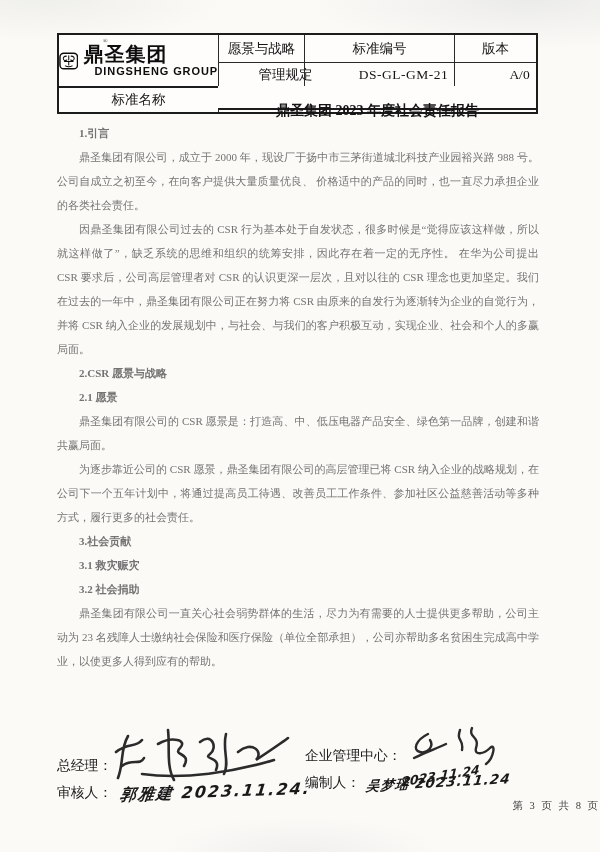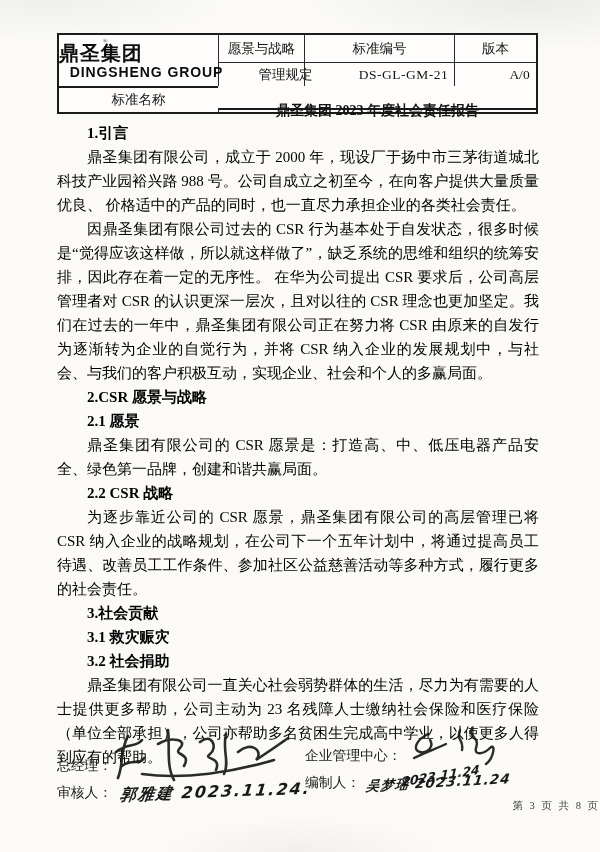--- a/index.html
+++ b/index.html
@@ -33,33 +33,33 @@
   .bt { border-top: 1px solid #2a2a2a; }
   .btk { border-top: 2px solid #1c1c1c; }
   .logo-cell { grid-column: 1; grid-row: 1 / 3; gap: 5px; position: relative; }
   .logo-text { display: flex; flex-direction: column; align-items: flex-start; line-height: 1; }
   .logo-cn {
     font-family: "Liberation Sans", "DejaVu Sans", sans-serif;
     font-size: 20px; font-weight: 800; letter-spacing: 1px; color: #0d0d0d;
   }
   .logo-en {
     font-family: "Liberation Sans", "DejaVu Sans", sans-serif;
-    font-size: 14px; font-weight: 700; letter-spacing: 0.9px; margin-top: 2px; color: #0d0d0d; margin-left: 11px;
+    font-size: 11px; font-weight: 700; letter-spacing: 0.9px; margin-top: 2px; color: #0d0d0d; margin-left: 11px;
   }
   .reg { position: absolute; top: 3px; left: 44px; font-size: 6px; color: #222; }
   .val { font-size: 13.5px; padding-left: 48px; }
   .num-val { font-family: "Liberation Serif", serif; letter-spacing: 0.5px; }
   .name-label { grid-column: 1; grid-row: 3; }
   .name-value { grid-column: 2 / 5; grid-row: 3; font-weight: 700; font-size: 14px; margin-top: 22px; }
 
   
   .doc {
     position: absolute; left: 57px; top: 121px; width: 482px;
-    font-size: 15px; line-height: 24px; text-align: justify;
-    color: #000000;
+    font-size: 11px; line-height: 24px; text-align: justify;
+    color: #737373;
   }
   .blk { margin: 0; text-indent: 2em; }
   .blk.h { font-weight: 700; text-align: left; }
 
   
   .sigs { position: absolute; left: 57px; top: 732px; width: 482px; height: 78px; }
   .sig-row { position: absolute; display: flex; align-items: center; white-space: nowrap; }
   .sig-label { font-size: 13.8px; font-weight: 400; color: #1b1b1b; }
   .hand {
     font-family: "DejaVu Sans", sans-serif;
@@ -122,21 +122,20 @@
     <div class="cell name-value bl btk">鼎圣集团 2023 年度社会责任报告</div>
   </div>
 
   <div class="doc">
       <p class="blk h">1.引言</p>
       <p class="blk p">鼎圣集团有限公司，成立于 2000 年，现设厂于扬中市三茅街道城北科技产业园裕兴路 988 号。公司自成立之初至今，在向客户提供大量质量优良、 价格适中的产品的同时，也一直尽力承担企业的各类社会责任。</p>
       <p class="blk p">因鼎圣集团有限公司过去的 CSR 行为基本处于自发状态，很多时候是“觉得应该这样做，所以就这样做了”，缺乏系统的思维和组织的统筹安排，因此存在着一定的无序性。 在华为公司提出 CSR 要求后，公司高层管理者对 CSR 的认识更深一层次，且对以往的 CSR 理念也更加坚定。我们在过去的一年中，鼎圣集团有限公司正在努力将 CSR 由原来的自发行为逐渐转为企业的自觉行为，并将 CSR 纳入企业的发展规划中，与社会、与我们的客户积极互动，实现企业、社会和个人的多赢局面。</p>
       <p class="blk h">2.CSR 愿景与战略</p>
       <p class="blk h">2.1 愿景</p>
       <p class="blk p">鼎圣集团有限公司的 CSR 愿景是：打造高、中、低压电器产品安全、绿色第一品牌，创建和谐共赢局面。</p>
-      <p class="blk h">2.2 CSR 战略</p>
       <p class="blk p">为逐步靠近公司的 CSR 愿景，鼎圣集团有限公司的高层管理已将 CSR 纳入企业的战略规划，在公司下一个五年计划中，将通过提高员工待遇、改善员工工作条件、参加社区公益慈善活动等多种方式，履行更多的社会责任。</p>
       <p class="blk h">3.社会贡献</p>
       <p class="blk h">3.1 救灾赈灾</p>
       <p class="blk h">3.2 社会捐助</p>
       <p class="blk p">鼎圣集团有限公司一直关心社会弱势群体的生活，尽力为有需要的人士提供更多帮助，公司主动为 23 名残障人士缴纳社会保险和医疗保险（单位全部承担），公司亦帮助多名贫困生完成高中学业，以使更多人得到应有的帮助。</p>
     </div>
 
   <div class="sigs">
 
     <div class="sig-row row-gm">

